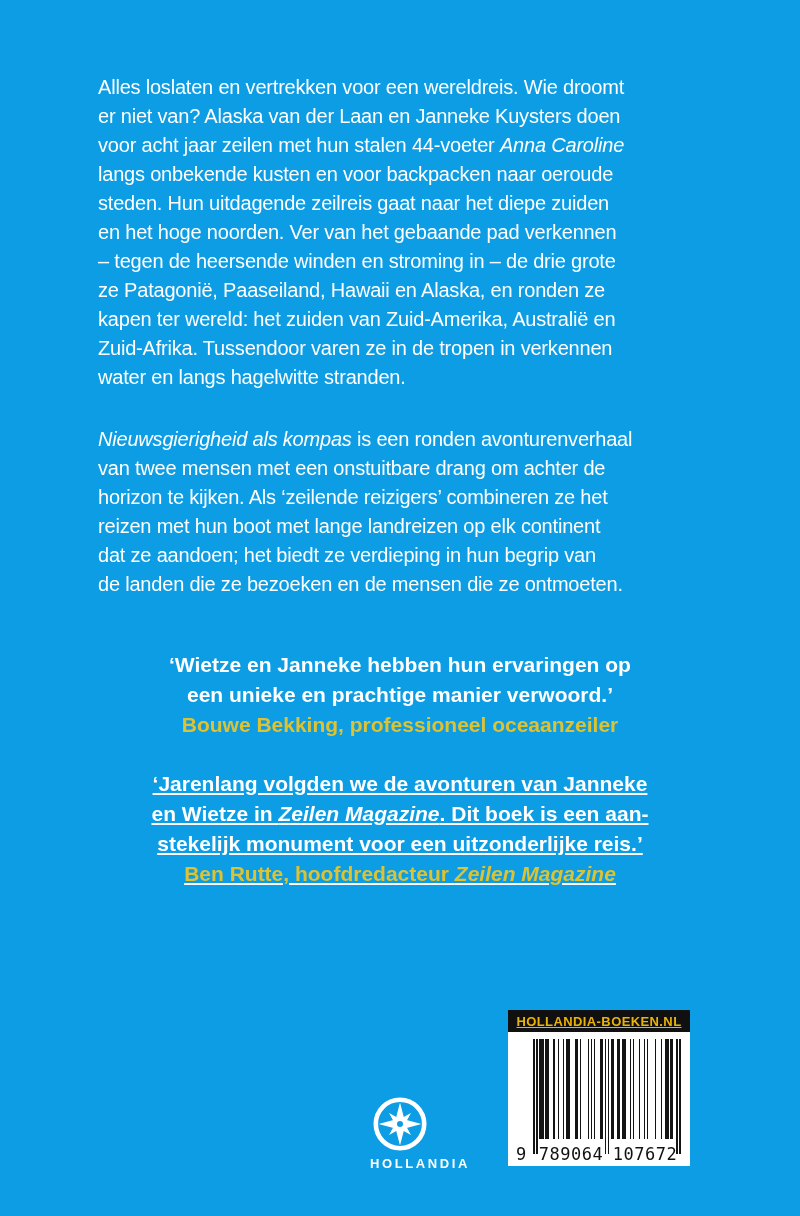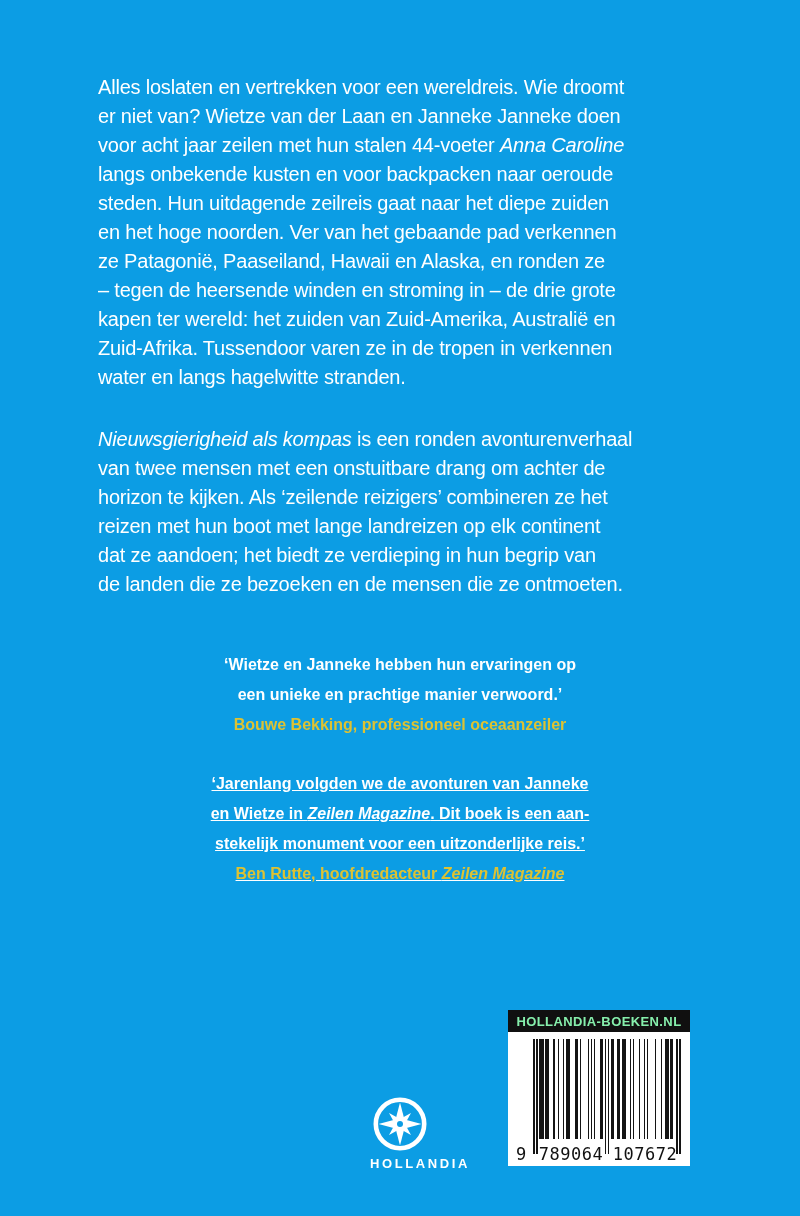--- a/index.html
+++ b/index.html
@@ -19,30 +19,30 @@
   .cover{position:relative;width:800px;height:1216px;background:var(--bg);margin-top:11px;}
   
   .blurb{padding:62px 0 0 98px;}
   .para .line{
     height:29px;line-height:29px;white-space:nowrap;
     font-size:20px;letter-spacing:-0.2px;font-weight:400;
   }
   .para2{margin-top:33px;}
   .it{font-style:italic;}
   
-  .quote{width:800px;text-align:center;font-weight:bold;font-size:16px;}
+  .quote{width:800px;text-align:center;font-weight:bold;font-size:21px;}
   .quote .line{height:30px;line-height:30px;white-space:nowrap;}
   .q1{margin-top:51px;}
   .q2{margin-top:29px;text-decoration:underline;}
   .attr{color:var(--yellow);height:30px;line-height:30px;white-space:nowrap;font-weight:bold;}
   
   .barcode-panel{position:absolute;left:508px;top:999px;width:182px;}
   .bc-header{
-    background:var(--band);color:#86efac;height:22px;line-height:23px;
-    font-size:13px;font-weight:bold;letter-spacing:0.4px;text-align:center;
+    background:var(--band);color:#eab308;height:22px;line-height:23px;
+    font-size:13px;font-weight:bold;letter-spacing:0.4px;text-align:center;text-decoration:underline;
   }
   .bc-body{position:relative;background:#fff;height:134px;}
   .bc-body svg{position:absolute;left:25px;top:7px;}
   .bc-digits{position:absolute;left:0;right:0;bottom:2px;height:19px;}
   .dg{
     position:absolute;font-family:"DejaVu Sans Mono",monospace;
     font-size:17px;line-height:19px;color:#111;text-align:center;
   }
   .d1{left:2px;width:22px;}
   .d2{left:28px;width:70px;letter-spacing:0.5px;}
@@ -56,27 +56,27 @@
   }
 </style>
 </head>
 <body>
 
 <div class="cover">
 
   <div class="blurb">
     <div class="para">
         <div class="line"><span>Alles loslaten en vertrekken voor een wereldreis. Wie droomt</span></div>
-        <div class="line"><span>er niet van? Wietze van der Laan en Janneke Janneke doen</span></div>
+        <div class="line"><span>er niet van? Alaska van der Laan en Janneke Kuysters doen</span></div>
         <div class="line"><span>voor acht jaar zeilen met hun stalen 44-voeter </span><span class="it">Anna Caroline</span></div>
         <div class="line"><span>langs onbekende kusten en voor backpacken naar oeroude</span></div>
         <div class="line"><span>steden. Hun uitdagende zeilreis gaat naar het diepe zuiden</span></div>
         <div class="line"><span>en het hoge noorden. Ver van het gebaande pad verkennen</span></div>
+        <div class="line"><span>– tegen de heersende winden en stroming in – de drie grote</span></div>
         <div class="line"><span>ze Patagonië, Paaseiland, Hawaii en Alaska, en ronden ze</span></div>
-        <div class="line"><span>– tegen de heersende winden en stroming in – de drie grote</span></div>
         <div class="line"><span>kapen ter wereld: het zuiden van Zuid-Amerika, Australië en</span></div>
         <div class="line"><span>Zuid-Afrika. Tussendoor varen ze in de tropen in verkennen</span></div>
         <div class="line"><span>water en langs hagelwitte stranden.</span></div>
       </div>
     <div class="para para2">
         <div class="line"><span class="it">Nieuwsgierigheid als kompas</span><span> is een ronden avonturenverhaal</span></div>
         <div class="line"><span>van twee mensen met een onstuitbare drang om achter de</span></div>
         <div class="line"><span>horizon te kijken. Als ‘zeilende reizigers’ combineren ze het</span></div>
         <div class="line"><span>reizen met hun boot met lange landreizen op elk continent</span></div>
         <div class="line"><span>dat ze aandoen; het biedt ze verdieping in hun begrip van</span></div>

